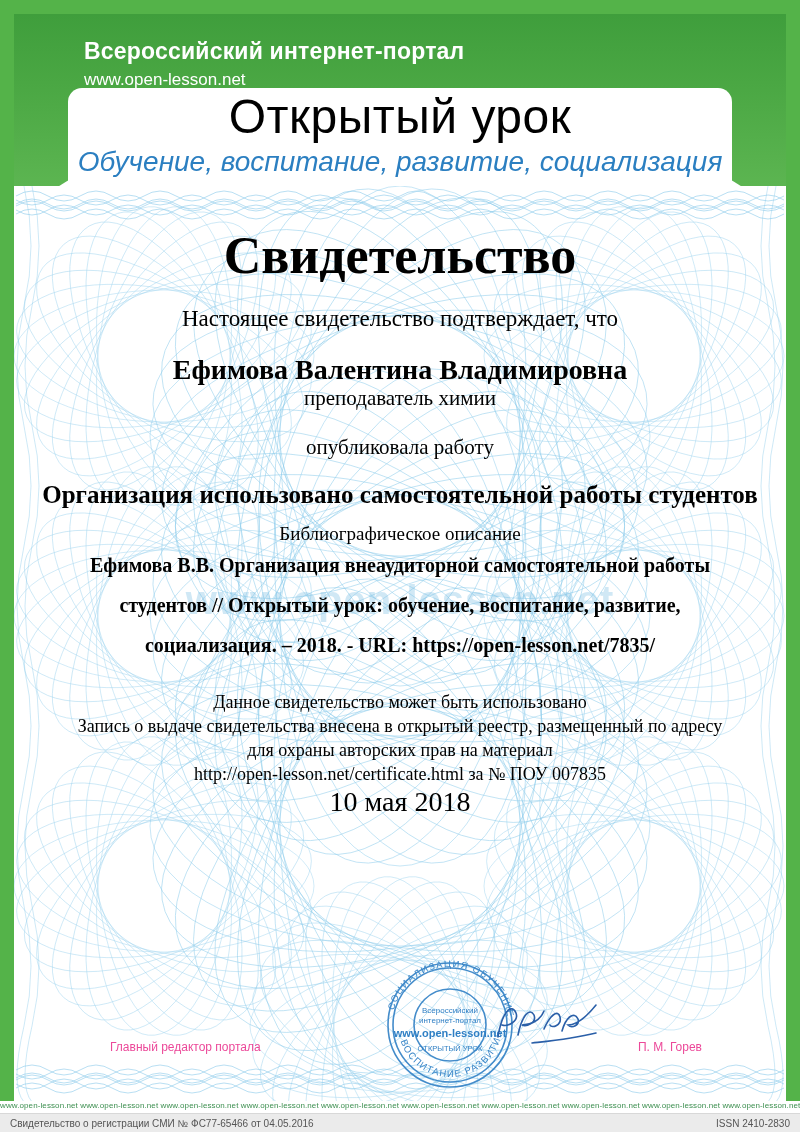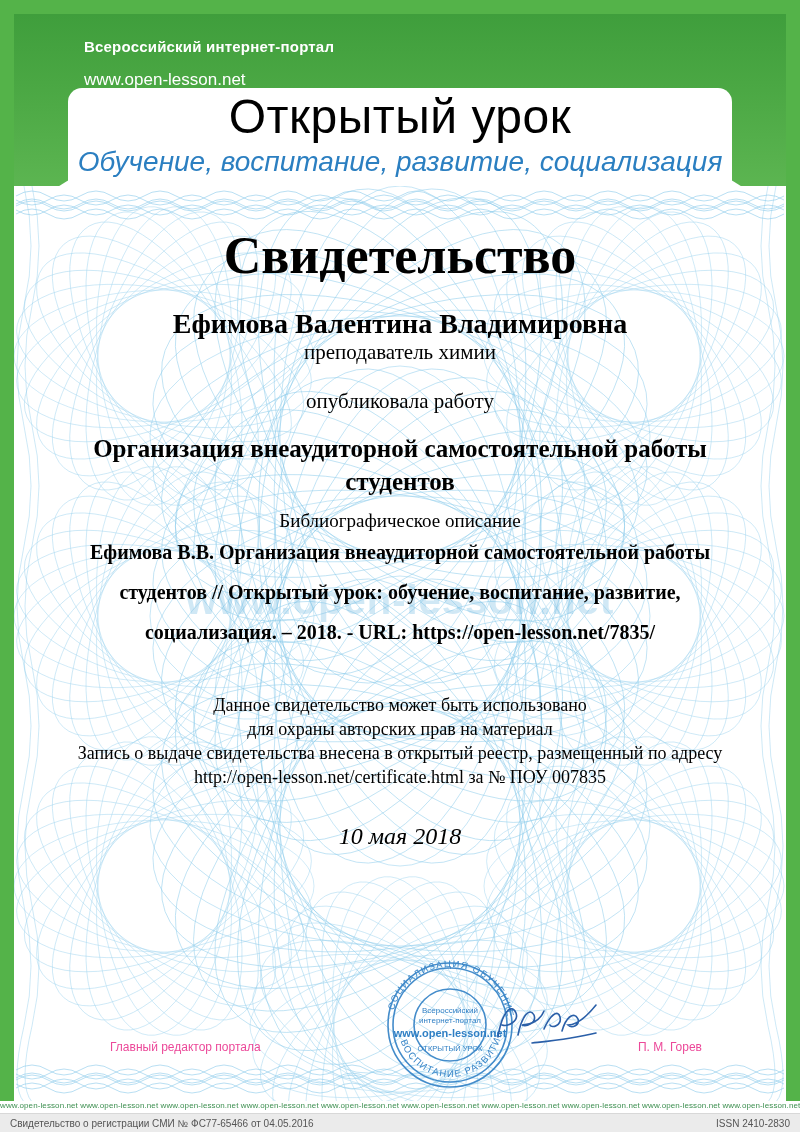--- a/index.html
+++ b/index.html
@@ -45,21 +45,21 @@
     left: -40px; right: -40px;
     bottom: -120px;
     height: 200px;
     background: #ffffff;
     border-radius: 50% 50% 0 0 / 100% 100% 0 0;
   }
   .portal-title {
     position: absolute;
     left: 70px; top: 24px;
     color: #ffffff;
-    font-size: 15px;
+    font-size: 23px;
     font-weight: bold;
     letter-spacing: 0.2px;
     white-space: nowrap;
   }
   .portal-url {
     position: absolute;
     left: 70px; top: 56px;
     color: #ffffff;
     font-size: 17px;
     white-space: nowrap;
@@ -166,27 +166,25 @@
     margin-top: 12px;
   }
   .cert-bib {
     font-size: 20px;
     font-weight: bold;
     line-height: 40px;
     padding: 0 38px;
   }
   .cert-note {
     font-size: 18px;
-    margin-top: 41px;
+    margin-top: 25px;
     line-height: 24px;
   }
   .cert-date {
-    font-size: 24px;
-    font-style: italic;
-    margin-top: 34px;
+    font-size: 28px;
   }
 
   
   .sign-row {
     position: absolute;
     left: 30px;
     top: 1040px;
     width: 740px;
     display: flex;
     align-items: center;
@@ -349,30 +347,31 @@
     <div class="portal-url">www.open-lesson.net</div>
   </div>
 
   <div class="brand-card">
     <div class="brand-title">Открытый урок</div>
     <div class="brand-sub">Обучение, воспитание, развитие, социализация</div>
   </div>
 
   <div class="content">
     <div class="cert-heading">Свидетельство</div>
+    <div class="cert-confirm">Настоящее свидетельство подтверждает, что</div>
     <div class="cert-name">Ефимова Валентина Владимировна</div>
     <div class="cert-position">преподаватель химии</div>
     <div class="cert-published">опубликовала работу</div>
-    <div class="cert-work">Организация внеаудиторной самостоятельной работы студентов</div>
+    <div class="cert-work">Организация использовано самостоятельной работы студентов</div>
     <div class="cert-biblabel">Библиографическое описание</div>
     <div class="cert-bib">Ефимова В.В. Организация внеаудиторной самостоятельной работы студентов // Открытый урок: обучение, воспитание, развитие, социализация. – 2018. - URL: https://open-lesson.net/7835/</div>
     <div class="cert-note">
       <div>Данное свидетельство может быть использовано</div>
+      <div>Запись о выдаче свидетельства внесена в открытый реестр, размещенный по адресу</div>
       <div>для охраны авторских прав на материал</div>
-      <div>Запись о выдаче свидетельства внесена в открытый реестр, размещенный по адресу</div>
       <div>http://open-lesson.net/certificate.html за № ПОУ 007835</div>
     </div>
     <div class="cert-date">10 мая 2018</div>
   </div>
 
   <div class="stamp">
     <svg width="160" height="160" viewBox="0 0 160 160" xmlns="http://www.w3.org/2000/svg">
       <defs>
         <path id="ringTop" d="M 22,80 A 58,58 0 0 1 138,80"></path>
         <path id="ringBottom" d="M 28,80 A 52,52 0 0 0 132,80"></path>

